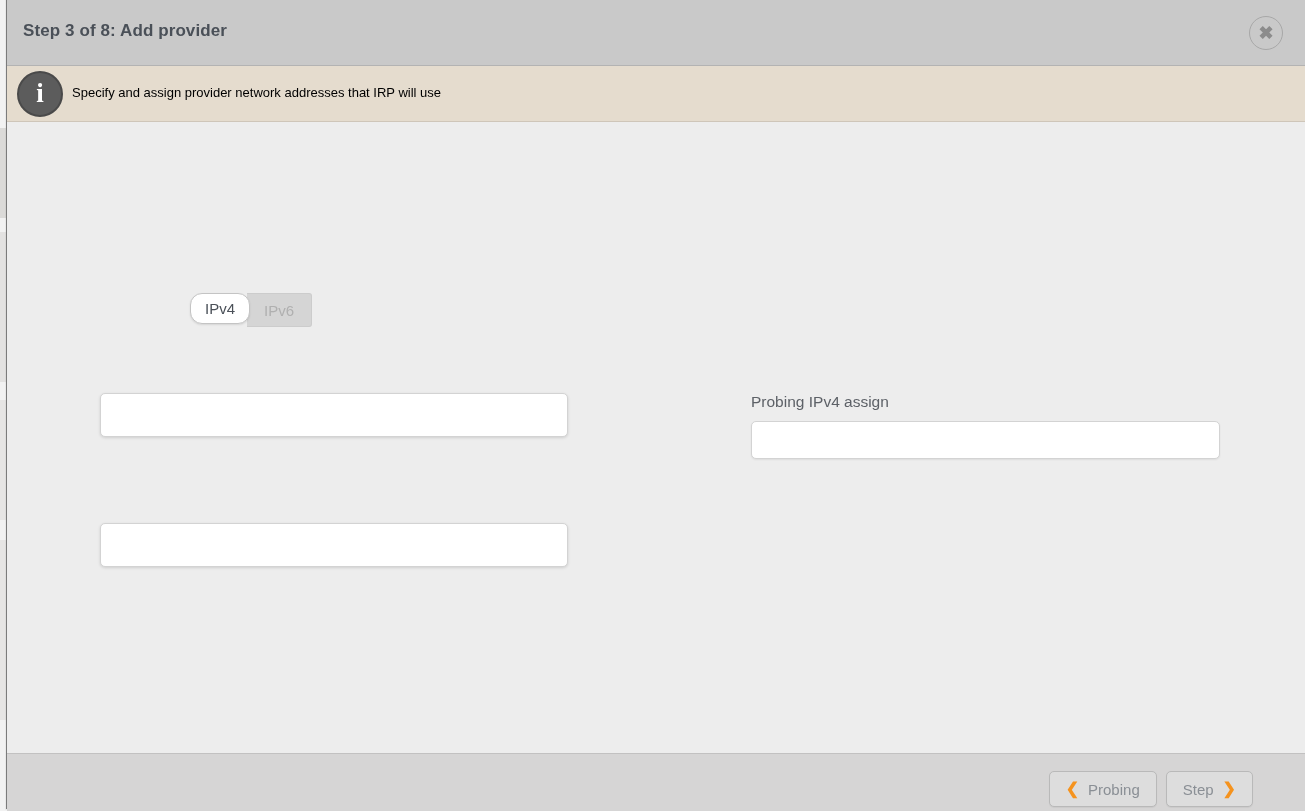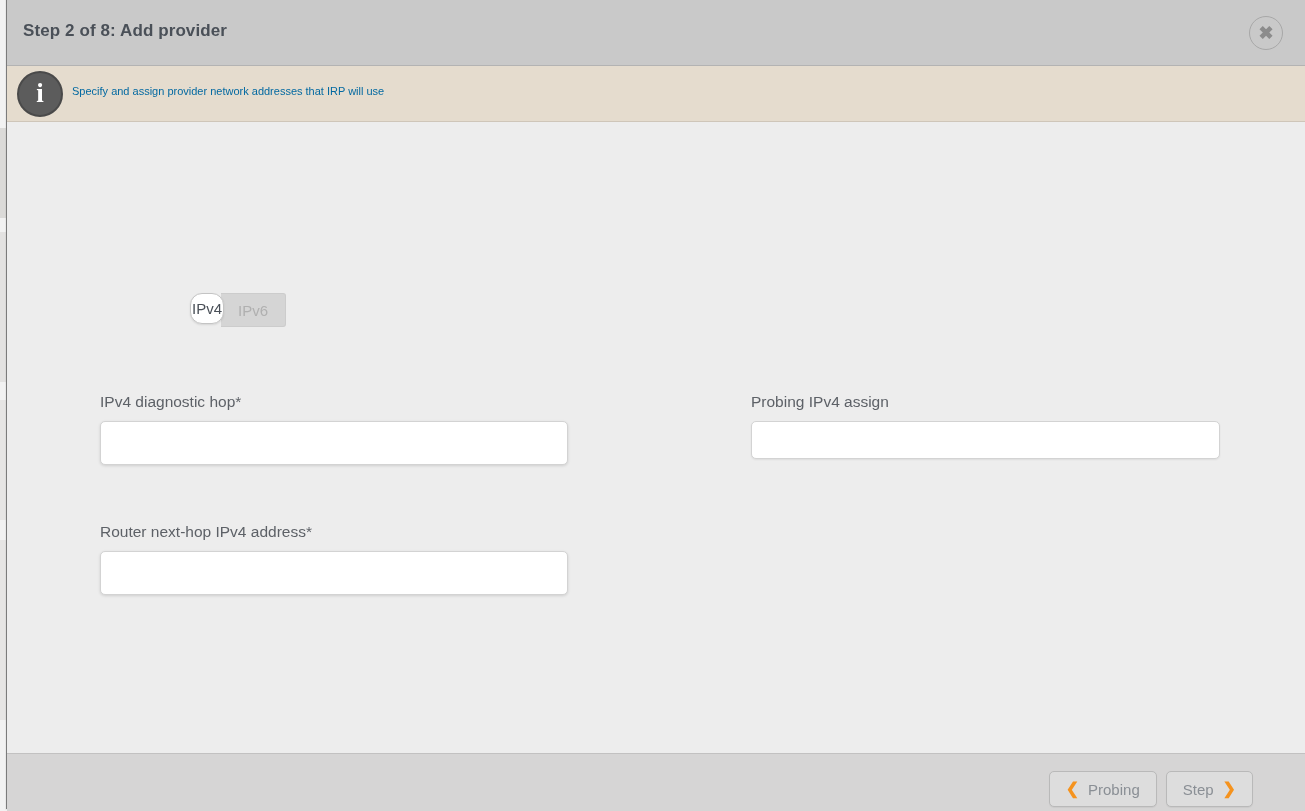--- a/index.html
+++ b/index.html
@@ -115,22 +115,22 @@
     font-weight: bold;
     font-family: "Liberation Serif", serif;
     line-height: 1;
     padding-bottom: 2px;
     box-sizing: border-box;
   }
   #info-text {
     position: absolute;
     left: 65px;
     top: 19px;
-    font-size: 11px;
-    color: #0369a1;
+    font-size: 13px;
+    color: #000000;
     white-space: nowrap;
   }
 
   
   #dialog-body {
     position: relative;
     height: 631px;
     background: #ededed;
   }
 
@@ -150,21 +150,21 @@
     font-size: 15px;
     box-sizing: border-box;
     cursor: pointer;
     user-select: none;
   }
   .tab.active {
     background: #ffffff;
     color: #4a5058;
     border: 1px solid #c4c4c4;
     border-radius: 12px;
-    padding: 0 1px;
+    padding: 0 14px;
     box-shadow: 0 1px 2px rgba(0,0,0,.10);
     position: relative;
     z-index: 2;
   }
   .tab.inactive {
     background: #d5d5d5;
     color: #b0b0b0;
     border: 1px solid #cccccc;
     border-left: none;
     border-radius: 0 3px 3px 0;
@@ -253,21 +253,21 @@
 <div id="backdrop">
   <div class="bg-streak" style="top:128px;height:90px;"></div>
   <div class="bg-streak" style="top:232px;height:150px;opacity:.35;"></div>
   <div class="bg-streak" style="top:400px;height:120px;opacity:.3;"></div>
   <div class="bg-streak" style="top:540px;height:180px;opacity:.3;"></div>
 </div>
 
 <div id="wizard-dialog">
 
   <div id="dialog-titlebar">
-    <div id="dialog-title">Step 2 of 8: Add provider</div>
+    <div id="dialog-title">Step 3 of 8: Add provider</div>
     <div id="close-button">
       <span class="x-glyph">✖</span>
     </div>
   </div>
 
   <div id="info-banner">
     <div id="info-icon">
       <span class="i-glyph">i</span>
     </div>
     <div id="info-text">Specify and assign provider network addresses that IRP will use</div>
@@ -278,26 +278,24 @@
     <div id="tab-strip">
       <div class="tab active">
         <span>IPv4</span>
       </div>
       <div class="tab inactive">
         <span>IPv6</span>
       </div>
     </div>
 
     <div class="field-group" id="field-diagnostic-hop">
-      <div class="field-label">IPv4 diagnostic hop*</div>
       <input class="text-input primary" type="text" placeholder="" style="">
     </div>
 
     <div class="field-group" id="field-router-nexthop">
-      <div class="field-label">Router next-hop IPv4 address*</div>
       <input class="text-input primary" type="text" placeholder="" style="">
     </div>
 
     <div class="field-group" id="field-probing-address">
       <div class="field-label">Probing IPv4 assign</div>
       <input class="text-input secondary" type="text" placeholder="" style="">
     </div>
 
   </div>
 

